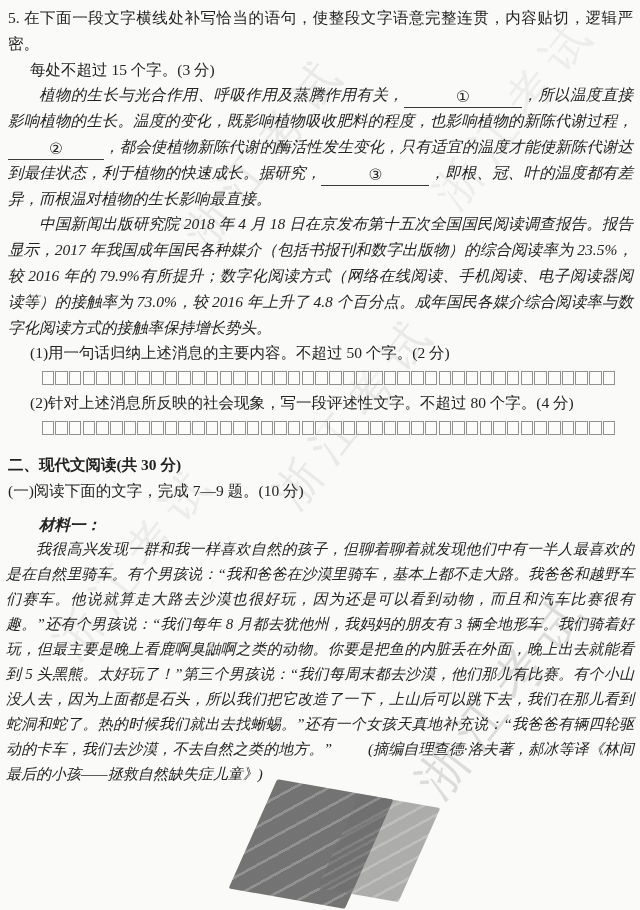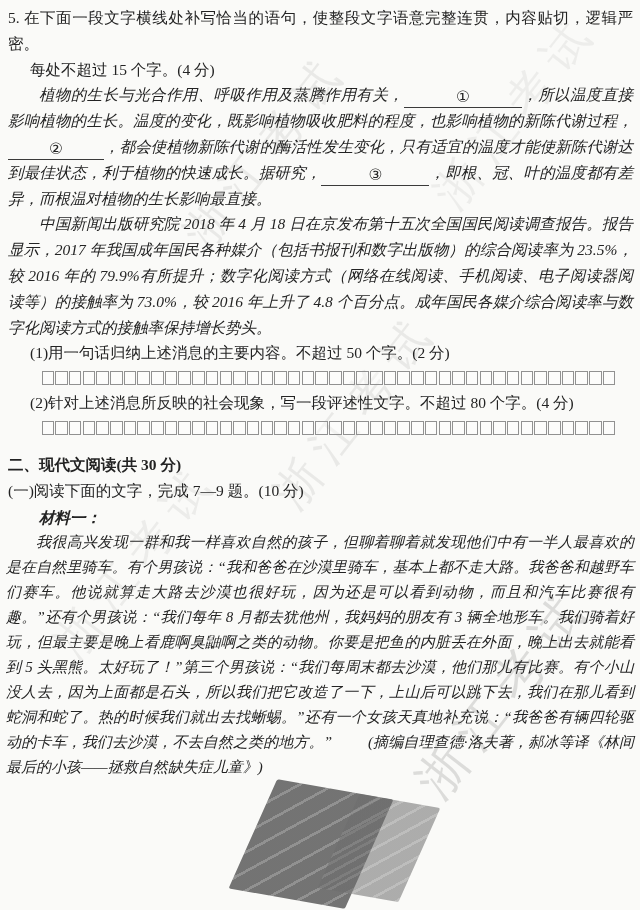--- a/index.html
+++ b/index.html
@@ -92,41 +92,41 @@
     background: rgba(255,255,255,0.4);
   }
   .sec-heading { margin-top: 15px; }
   .material {
     font-size: 15px;
     line-height: 25px;
     text-align: justify;
     margin-left: -2px;
     margin-right: -1px;
   }
-  .material-label { margin-top: 1px; }
+  .material-label { margin-top: 8px; }
   .citation { margin-left: 2.4em; }
 </style>
 </head>
 <body>
 
 <div class="page">
 
   <div class="wm wm1">浙江考试</div>
   <div class="wm wm2">浙江考试</div>
   <div class="wm wm3">浙江考试</div>
   <div class="wm wm4">浙江考试</div>
   <div class="wm wm5">浙江考试</div>
   <div class="stamp-a"></div>
   <div class="stamp-b"></div>
 
   <div class="content">
 
     <div>
       <div class="main-line">5. 在下面一段文字横线处补写恰当的语句，使整段文字语意完整连贯，内容贴切，逻辑严密。</div>
-      <div class="main-line hang2">每处不超过 15 个字。(4 分)</div>
+      <div class="main-line hang2">每处不超过 15 个字。(3 分)</div>
       <div class="main-par indent2"><span>植物的生长与光合作用、呼吸作用及蒸腾作用有关，</span><span class="blank b1">①</span><span>，所以温度直接影响植物的生长。温度的变化，既影响植物吸收肥料的程度，也影响植物的新陈代谢过程，</span><span class="blank b2">②</span><span>，都会使植物新陈代谢的酶活性发生变化，只有适宜的温度才能使新陈代谢达到最佳状态，利于植物的快速成长。据研究，</span><span class="blank b3">③</span><span>，即根、冠、叶的温度都有差异，而根温对植物的生长影响最直接。</span></div>
     </div>
 
     <div>
       <div class="main-par indent2">中国新闻出版研究院 2018 年 4 月 18 日在京发布第十五次全国国民阅读调查报告。报告显示，2017 年我国成年国民各种媒介（包括书报刊和数字出版物）的综合阅读率为 23.5%，较 2016 年的 79.9%有所提升；数字化阅读方式（网络在线阅读、手机阅读、电子阅读器阅读等）的接触率为 73.0%，较 2016 年上升了 4.8 个百分点。成年国民各媒介综合阅读率与数字化阅读方式的接触率保持增长势头。</div>
       <div class="main-line hang2">(1)用一句话归纳上述消息的主要内容。不超过 50 个字。(2 分)</div>
       <div class="boxrow"><span class="box"></span><span class="box"></span><span class="box"></span><span class="box"></span><span class="box"></span><span class="box"></span><span class="box"></span><span class="box"></span><span class="box"></span><span class="box"></span><span class="box"></span><span class="box"></span><span class="box"></span><span class="box"></span><span class="box"></span><span class="box"></span><span class="box"></span><span class="box"></span><span class="box"></span><span class="box"></span><span class="box"></span><span class="box"></span><span class="box"></span><span class="box"></span><span class="box"></span><span class="box"></span><span class="box"></span><span class="box"></span><span class="box"></span><span class="box"></span><span class="box"></span><span class="box"></span><span class="box"></span><span class="box"></span><span class="box"></span><span class="box"></span><span class="box"></span><span class="box"></span><span class="box"></span><span class="box"></span><span class="box"></span><span class="box"></span></div>
       <div class="main-line hang2">(2)针对上述消息所反映的社会现象，写一段评述性文字。不超过 80 个字。(4 分)</div>
       <div class="boxrow"><span class="box"></span><span class="box"></span><span class="box"></span><span class="box"></span><span class="box"></span><span class="box"></span><span class="box"></span><span class="box"></span><span class="box"></span><span class="box"></span><span class="box"></span><span class="box"></span><span class="box"></span><span class="box"></span><span class="box"></span><span class="box"></span><span class="box"></span><span class="box"></span><span class="box"></span><span class="box"></span><span class="box"></span><span class="box"></span><span class="box"></span><span class="box"></span><span class="box"></span><span class="box"></span><span class="box"></span><span class="box"></span><span class="box"></span><span class="box"></span><span class="box"></span><span class="box"></span><span class="box"></span><span class="box"></span><span class="box"></span><span class="box"></span><span class="box"></span><span class="box"></span><span class="box"></span><span class="box"></span><span class="box"></span><span class="box"></span></div>
     </div>

